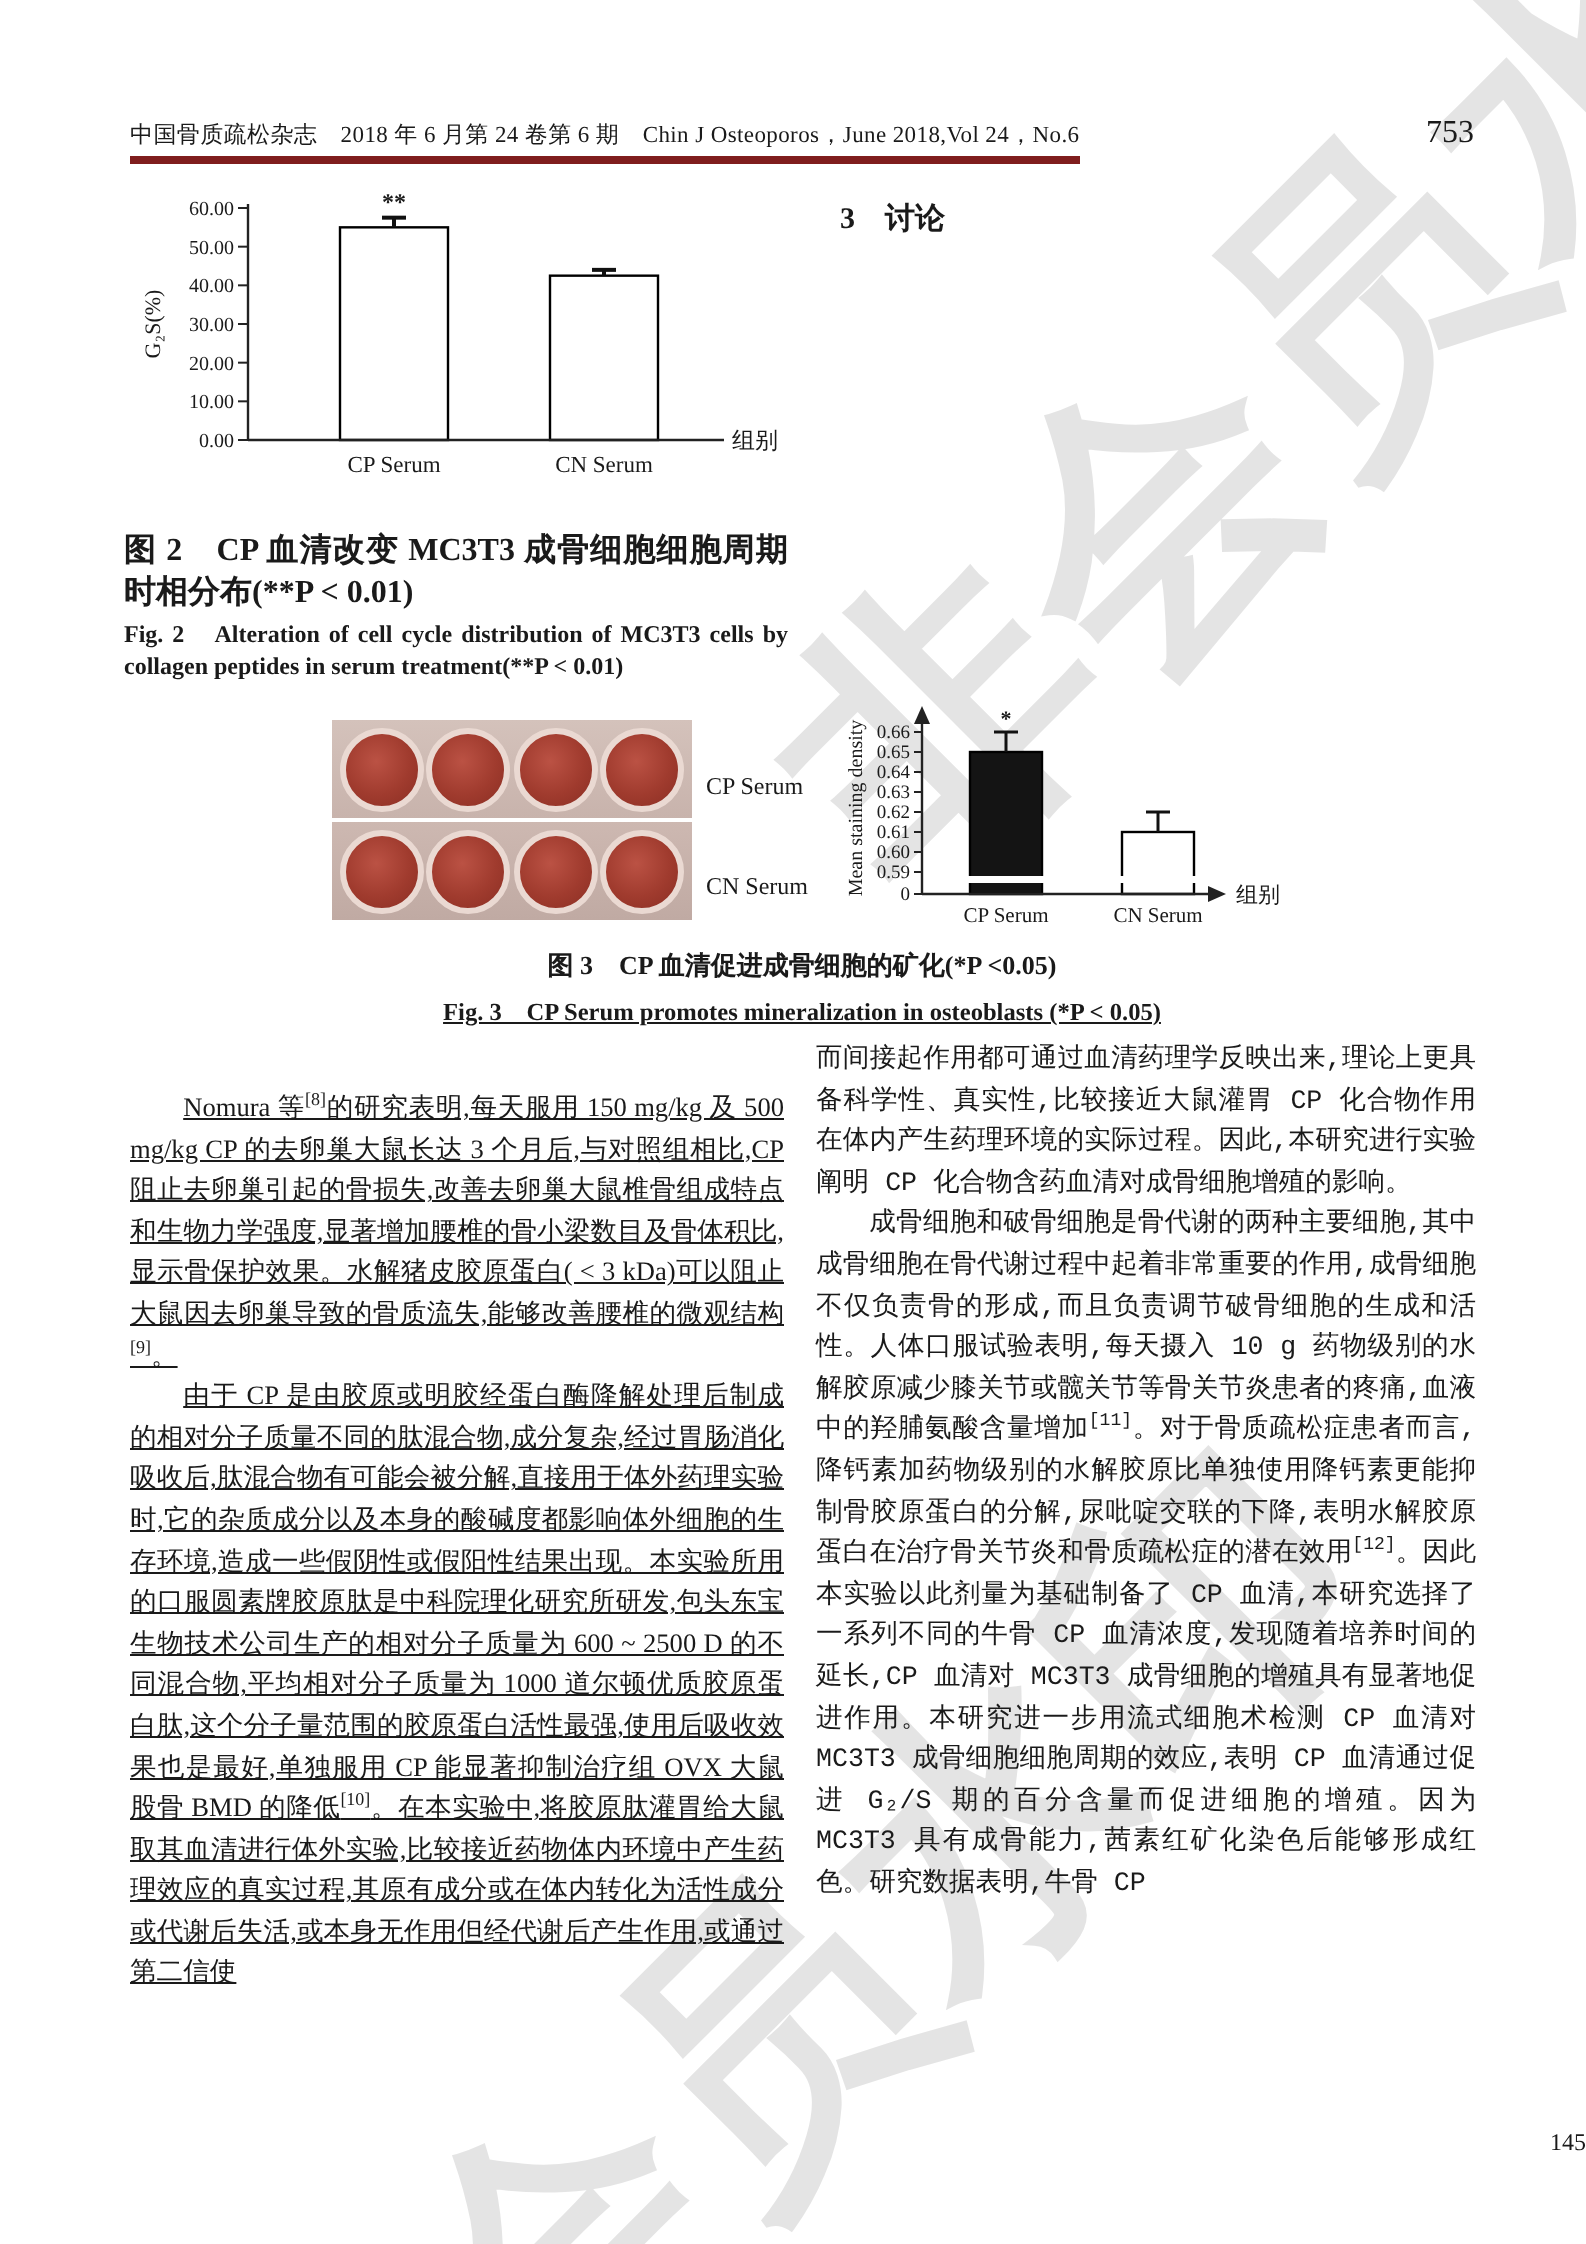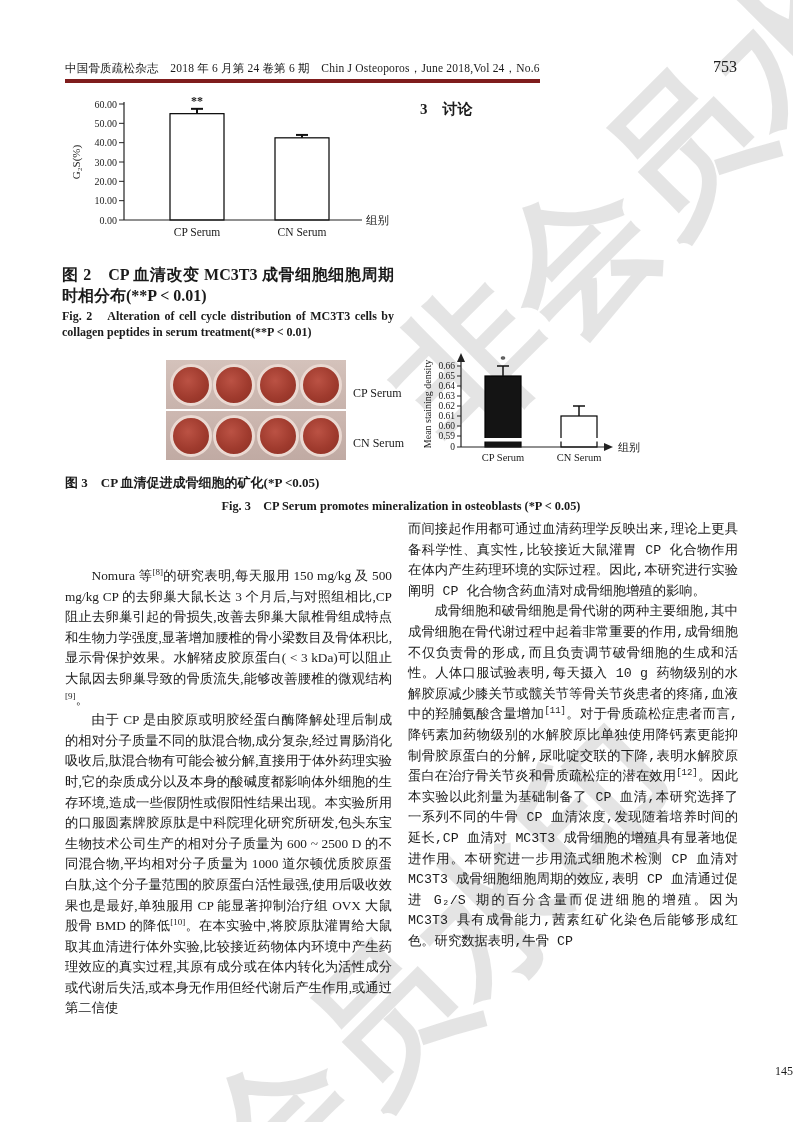--- a/index.html
+++ b/index.html
@@ -29,24 +29,24 @@
   .plate{position:absolute;left:101px;top:8px;width:180px;height:100px;display:flex;flex-direction:column;gap:2px;}
   .plate-row{flex:1;display:flex;align-items:center;justify-content:space-around;padding:0 3px;}
   .plate-row.r0{background:linear-gradient(180deg,#d4c2bb,#c8b3ac);}
   .plate-row.r1{background:linear-gradient(180deg,#cdb8b1,#c0aaa3);}
   .well{width:36px;height:36px;border-radius:50%;border:3px solid #ead9d2;
         background:radial-gradient(circle at 42% 38%, #bb5244 0%, #a03b2e 55%, #8a2e23 100%);}
   .row-label{position:absolute;left:288px;font-size:12px;}
   .row-label.l0{top:34px;}
   .row-label.l1{top:84px;}
   .fig3-chart-wrap{position:absolute;left:356px;top:0px;}
-  .fig3-cap-zh{position:absolute;left:0;top:122px;width:100%;text-align:left;font-weight:bold;font-size:13px;}
-  .fig3-cap-en{position:absolute;left:0;top:146px;width:100%;text-align:center;font-weight:bold;font-size:12.3px;}
+  .fig3-cap-zh{position:absolute;left:0;top:122px;width:100%;text-align:center;font-weight:bold;font-size:13px;}
+  .fig3-cap-en{position:absolute;left:0;top:146px;width:100%;text-align:center;font-weight:bold;font-size:12.3px;text-decoration:underline;}
   
-  .col-left{position:absolute;left:65px;top:566px;width:327px;}
+  .col-left{position:absolute;left:65px;top:544px;width:327px;text-decoration:underline;}
   .col-right{position:absolute;left:408px;top:520px;width:330px;font-family:Liberation Mono, monospace;}
   .col-left p + p, .col-right p + p{margin-top:0;}
   
   .footer{position:absolute;left:0;top:1064px;width:100%;text-align:right;font-size:12px;}
   
   .watermark{position:absolute;font-size:150px;font-weight:bold;color:#000;opacity:0.10;
              white-space:nowrap;transform-origin:0 0;transform:rotate(-45deg);pointer-events:none;
              font-family:"Liberation Serif","DejaVu Serif",serif;}
   .wm-top{left:348px;top:345px;}
   .wm-bottom{left:52px;top:1215px;}

